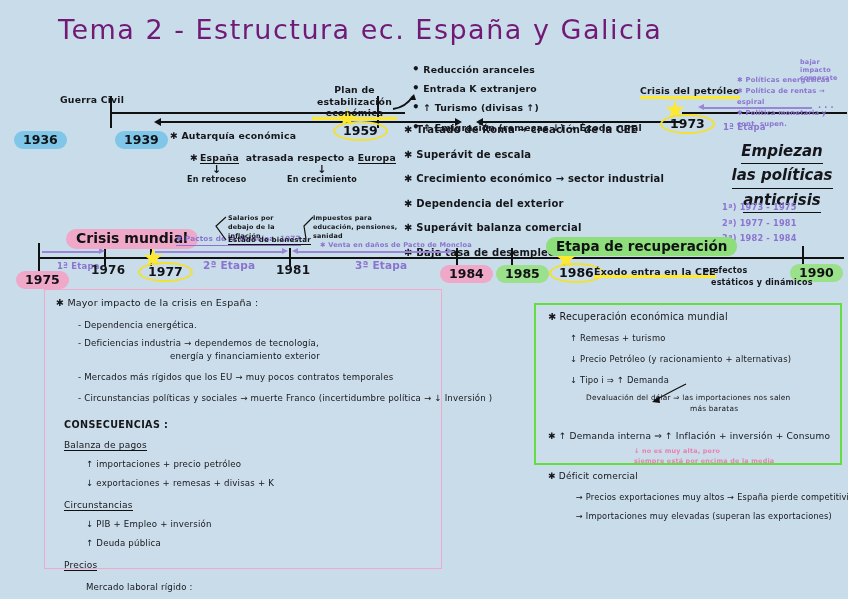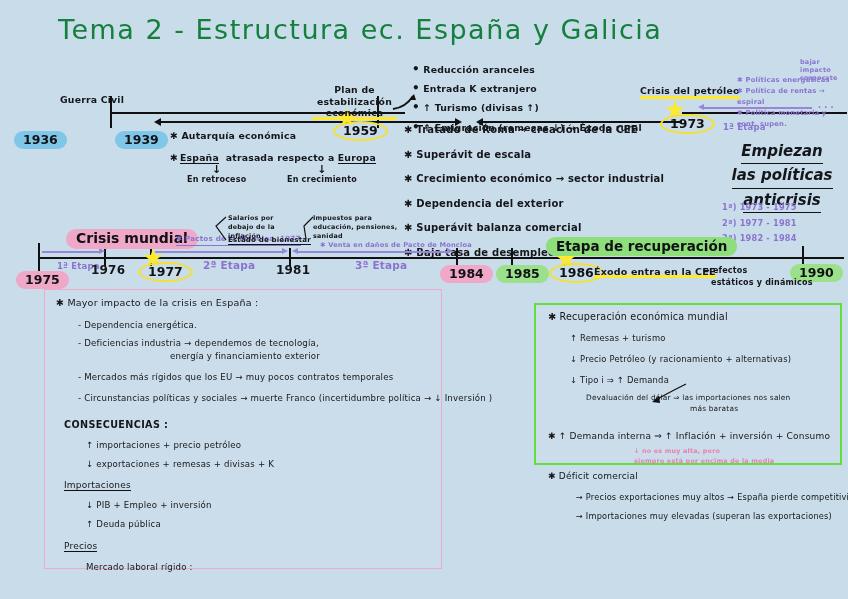--- a/index.html
+++ b/index.html
@@ -11,21 +11,21 @@
     overflow:hidden;
     position:relative;
   }
   .page{position:absolute;left:0;top:0;width:848px;height:599px;}
   .abs{position:absolute;}
   .hw{font-family:"DejaVu Sans", sans-serif;font-weight:700;letter-spacing:.2px;}
   
   #title{
     left:58px;top:14px;font-size:27px;font-weight:400;
     font-family:"DejaVu Sans", sans-serif;
-    letter-spacing:1.5px;color:#15803d;white-space:nowrap;
+    letter-spacing:1.5px;color:#701a75;white-space:nowrap;
   }
   
   .pill{
     display:inline-block;border-radius:11px;padding:2px 9px 3px 9px;
     font-size:12.5px;font-weight:700;line-height:1.05;white-space:nowrap;
     font-family:"DejaVu Sans", sans-serif;color:#101114;
   }
   .pill-blue{background:#7fc6e8;}
   .pill-yellow{background:transparent;border:2.2px solid #f5e02a;border-radius:50%/50%;padding:1px 8px 2px 8px;}
   .pill-pink{background:#efa8c8;}
@@ -112,21 +112,21 @@
 
   <div class="abs" style="left:412px;top:61px;">
     <div class="hw note" style="margin-bottom:3px;"><span style="font-size:12px;">•</span> <span>Reducción aranceles</span></div>
     <div class="hw note" style="margin-bottom:3px;"><span style="font-size:12px;">•</span> <span>Entrada K extranjero</span></div>
     <div class="hw note" style="margin-bottom:3px;"><span style="font-size:12px;">•</span> <span>↑ Turismo (divisas ↑)</span></div>
     <div class="hw note" style="margin-bottom:3px;"><span style="font-size:12px;">•</span> <span>↑ Emigración (remesas ↓) → Éxodo rural</span></div>
   </div>
 
   <div class="abs" style="left:170px;top:130px;">
     <div class="hw note">✱ Autarquía económica</div>
-    <div class="hw note" style="margin-top:9px;">
+    <div class="hw note" style="margin-top:9px;margin-left:20px;">
       <span style="margin-right:2px;">✱</span><span class="u">España</span>
       <span>&nbsp;atrasada respecto a&nbsp;</span><span class="u">Europa</span>
     </div>
     <div class="abs hw note-sm" style="left:17px;top:34px;text-align:center;">
       <div style="font-size:11px;line-height:1;">↓</div>
       <div>En retroceso</div>
     </div>
     <div class="abs hw note-sm" style="left:117px;top:34px;text-align:center;">
       <div style="font-size:11px;line-height:1;">↓</div>
       <div>En crecimiento</div>
@@ -246,24 +246,25 @@
     <div style="margin-top:9px;padding-left:22px;">
       <div class="hw lbl2" style="font-size:8.6px;">- Dependencia energética.</div>
       <div class="hw lbl2" style="font-size:8.6px;margin-top:5px;">- Deficiencias industria → dependemos de tecnología,</div>
       <div class="hw lbl2" style="font-size:8.6px;padding-left:92px;">energía y financiamiento exterior</div>
       <div class="hw lbl2" style="font-size:8.6px;margin-top:8px;">- Mercados más rígidos que los EU → muy pocos contratos temporales</div>
       <div class="hw lbl2" style="font-size:8.6px;margin-top:8px;">- Circunstancias políticas y sociales → muerte Franco (incertidumbre política → ↓ Inversión )</div>
     </div>
     <div class="hw" style="font-size:9.6px;margin-top:14px;padding-left:8px;letter-spacing:.4px;">CONSECUENCIAS :</div>
 
     <div style="margin-top:9px;padding-left:8px;">
+      <div class="hw lbl2" style="font-size:9px;"><span class="u">Balanza de pagos</span></div>
       <div class="hw lbl2" style="font-size:8.6px;margin-top:6px;padding-left:22px;">↑ importaciones + precio petróleo</div>
       <div class="hw lbl2" style="font-size:8.6px;margin-top:6px;padding-left:22px;">↓ exportaciones + remesas + divisas + K</div>
 
-      <div class="hw lbl2" style="font-size:9px;margin-top:9px;"><span class="u">Importaciones</span></div>
+      <div class="hw lbl2" style="font-size:9px;margin-top:9px;"><span class="u">Circunstancias</span></div>
       <div class="hw lbl2" style="font-size:8.6px;margin-top:6px;padding-left:22px;">↓ PIB + Empleo + inversión</div>
       <div class="hw lbl2" style="font-size:8.6px;margin-top:6px;padding-left:22px;">↑ Deuda pública</div>
 
       <div class="hw lbl2" style="font-size:9px;margin-top:9px;"><span class="u">Precios</span></div>
       <div class="hw lbl2" style="font-size:8.6px;margin-top:8px;padding-left:22px;">Mercado laboral rígido :</div>
 
     </div>
   </div>
 
   <div class="boxgreen" style="left:534px;top:303px;width:304px;height:158px;"></div>

